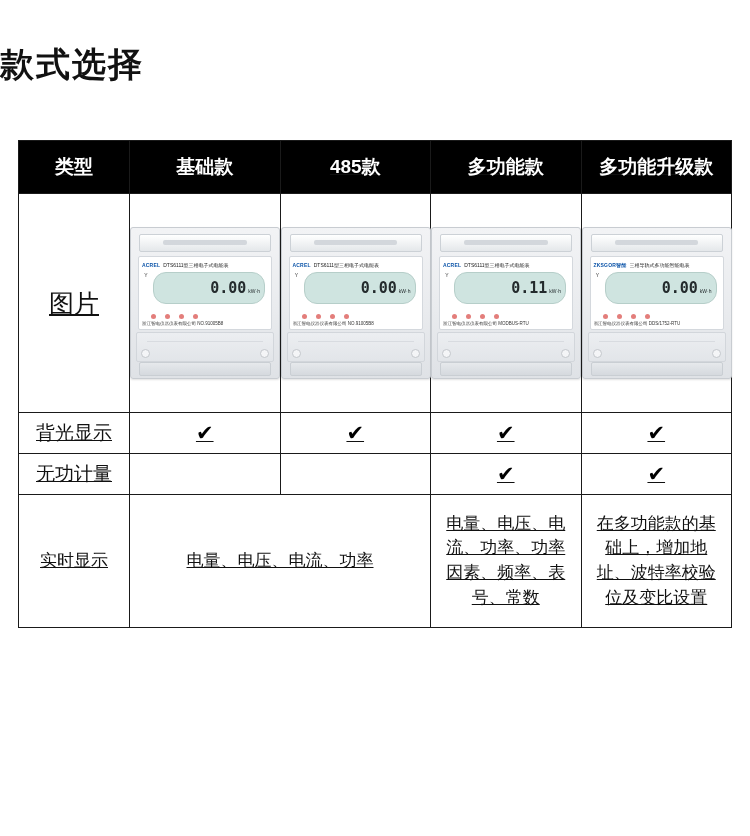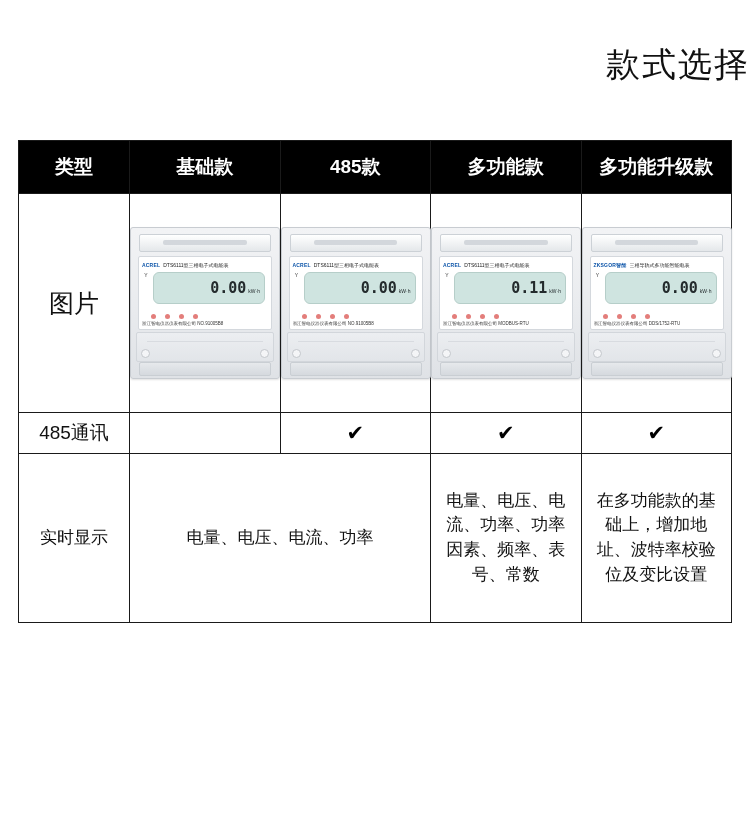--- a/index.html
+++ b/index.html
@@ -13,30 +13,31 @@
     font-family: "Liberation Sans", sans-serif;
     color: #111111;
     overflow: hidden;
   }
   .page {
     position: relative;
     width: 750px;
     height: 836px;
   }
   .title {
-    text-align: right;
+    text-align: left;
     font-size: 34px;
-    font-weight: normal;
+    font-weight: bold;
     letter-spacing: 2px;
     color: #111111;
     padding-top: 42px;
     padding-bottom: 0;
   }
   .table-wrap {
     margin: 52px 18px 16px 18px;
+    text-decoration: underline;
   }
   table.spec {
     border-collapse: collapse;
     width: 714px;
     table-layout: fixed;
   }
   table.spec td, table.spec th {
     border: 1px solid #1a1a1a;
     text-align: center;
     vertical-align: middle;
@@ -69,21 +70,21 @@
     font-size: 19px;
   }
   tr.proto-row td {
     height: 40px;
     font-size: 19px;
   }
   tr.display-row td {
     height: 120px;
     font-size: 17px;
     line-height: 1.45;
-    padding: 24px 8px;
+    padding: 6px 8px;
   }
   .check {
     font-size: 21px;
     line-height: 1;
     color: #000000;
   }
   .proto-text {
     font-size: 19px;
   }
   .disp-simple {
@@ -150,21 +151,21 @@
     color: #222222;
     white-space: nowrap;
     overflow: hidden;
   }
   .meter .lcd {
     position: absolute;
     top: 15px; left: 14px; right: 6px;
     height: 30px;
     background: #cfe4e0;
     border: 1px solid #b6cec9;
-    border-radius: 6px;
+    border-radius: 13px;
     display: flex;
     align-items: center;
     justify-content: flex-end;
     padding-right: 4px;
   }
   .meter .lcd .val {
     font-family: "DejaVu Sans Mono", monospace;
     font-size: 15px;
     font-weight: bold;
     color: #232a2c;
@@ -382,31 +383,38 @@
               <div class="body-low"></div>
               <div class="screws">
                   <i></i>
                   <i></i>
                 </div>
               <div class="bot-rail"></div>
             </div>
           </td>
         </tr>
 
-
-
-
-
         <tr class="feature-row">
-          <td class="row-label">485通讯</td>
+          <td class="row-label">背光显示</td>
+          <td><span class="check">✔</span></td>
+          <td><span class="check">✔</span></td>
+          <td><span class="check">✔</span></td>
+          <td><span class="check">✔</span></td>
+        </tr>
+
+
+        <tr class="feature-row">
+          <td class="row-label">无功计量</td>
           <td></td>
-          <td><span class="check">✔</span></td>
+          <td></td>
           <td><span class="check">✔</span></td>
           <td><span class="check">✔</span></td>
         </tr>
+
+
 
 
         <tr class="display-row">
           <td class="row-label">实时显示</td>
           <td colspan="2" class="disp-simple">电量、电压、电流、功率</td>
           <td class="disp-multi">电量、电压、电流、功率、功率因素、频率、表号、常数</td>
           <td class="disp-multi">在多功能款的基础上，增加地址、波特率校验位及变比设置</td>
         </tr>
 
       </tbody>

